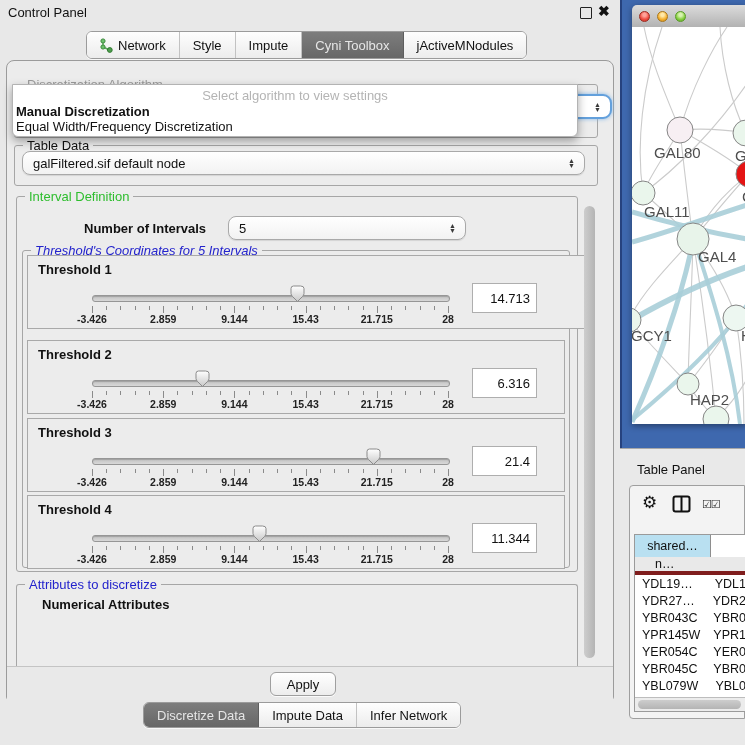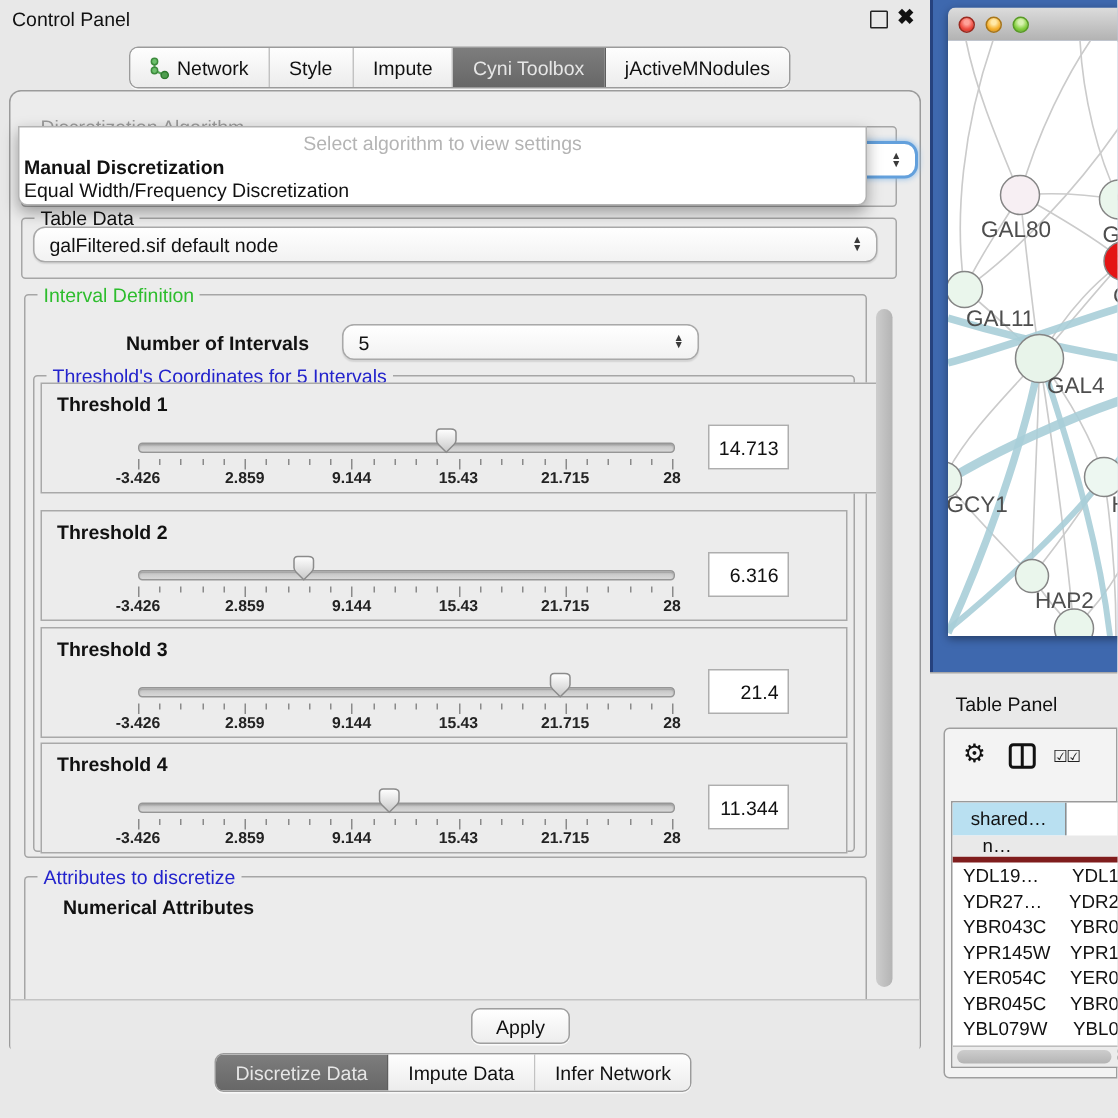--- a/index.html
+++ b/index.html
@@ -30,32 +30,32 @@
   .thr{position:absolute;left:4px;width:536px;height:72px;border:1px solid #a9a9a9;background:#ececec;}
   .thr-label{position:absolute;left:10px;top:6px;font-size:13px;font-weight:bold;}
   .track{position:absolute;left:64px;top:39px;width:356px;height:5px;border-radius:3px;
          background:linear-gradient(#c2c2c2,#d8d8d8);border:1px solid #969696;
          box-shadow:inset 0 1px 1px rgba(0,0,0,.18);}
   .ticks{position:absolute;left:64px;top:50px;width:357px;height:7px;}
   .tick{position:absolute;top:0;width:1px;background:#8a8a8a;}
   .tlabels{position:absolute;left:64px;top:57px;width:357px;height:12px;}
   .tlab{position:absolute;transform:translateX(-50%);font-size:10.5px;font-weight:bold;color:#222;}
   .thumb{position:absolute;top:29px;width:15px;height:18px;}
-  .valbox{position:absolute;left:444px;top:27px;width:54px;height:30px;background:#fff;
+  .valbox{position:absolute;left:444px;top:27px;width:65px;height:30px;background:#fff;
           border:1px solid #aeaeae;font-size:13px;display:flex;align-items:center;
           justify-content:flex-end;padding-right:6px;box-sizing:border-box;}
   
   .attr-item{height:16.5px;font-size:13px;padding-left:18px;display:flex;align-items:center;}
   
   .sbthumb{position:absolute;border-radius:6px;background:linear-gradient(90deg,#cdcdcd,#b4b4b4);}
   .sbthumb.h{background:linear-gradient(#cdcdcd,#b4b4b4);}
   
   .btn{position:absolute;display:flex;align-items:center;justify-content:center;
        font-size:13px;background:linear-gradient(#ffffff,#ededed);
-       border:1px solid #9f9f9f;border-radius:6px;box-shadow:0 1px 0 rgba(255,255,255,.8);margin-left:44px;}
+       border:1px solid #9f9f9f;border-radius:6px;box-shadow:0 1px 0 rgba(255,255,255,.8);}
   
   .light{position:absolute;top:10px;width:11px;height:11px;border-radius:50%;box-sizing:border-box;}
   
   .trow{display:flex;height:17px;align-items:center;font-size:12.5px;}
   .trow .c1{width:76px;padding-left:7px;box-sizing:border-box;}
   .trow .c2{flex:1;padding-left:6px;}
   .hdrcell{display:flex;align-items:center;font-size:12.5px;height:22px;box-sizing:border-box;}
   .popup-item{font-size:13px;height:15.5px;display:flex;align-items:center;}
 </style>
 </head>
@@ -127,21 +127,21 @@
   <div class="grp" style="left:16px;top:196px;width:560px;height:374px;">
     <span class="grp-title green">Interval Definition</span>
   </div>
   <span class="abs" style="left:84px;top:221px;font-size:13px;font-weight:bold;">Number of Intervals</span>
   <div class="combo" style="left:228px;top:216px;width:238px;height:24px;box-sizing:border-box;">
     <span>5</span>
     <span class="arrows">▲<br>▼</span>
   </div>
 
   <div class="grp" style="left:22px;top:250px;width:546px;height:316px;">
-    <span class="grp-title blue" style="background:#ececec;">Threshold's Coordinates for 5 Intervals</span>
+    <span class="grp-title blue" style="background:#ececec;font-style:italic;">Threshold's Coordinates for 5 Intervals</span>
 
     <div class="thr" style="top:4px;padding-left:24px;">
       <span class="thr-label">Threshold 1</span>
       <div class="track"></div>
       <div class="ticks">
           <div class="tick" style="left: 0px; height: 7px;"></div>
           <div class="tick" style="left: 14.24px; height: 4px;"></div>
           <div class="tick" style="left: 28.48px; height: 4px;"></div>
           <div class="tick" style="left: 42.72px; height: 4px;"></div>
           <div class="tick" style="left: 56.96px; height: 4px;"></div>

